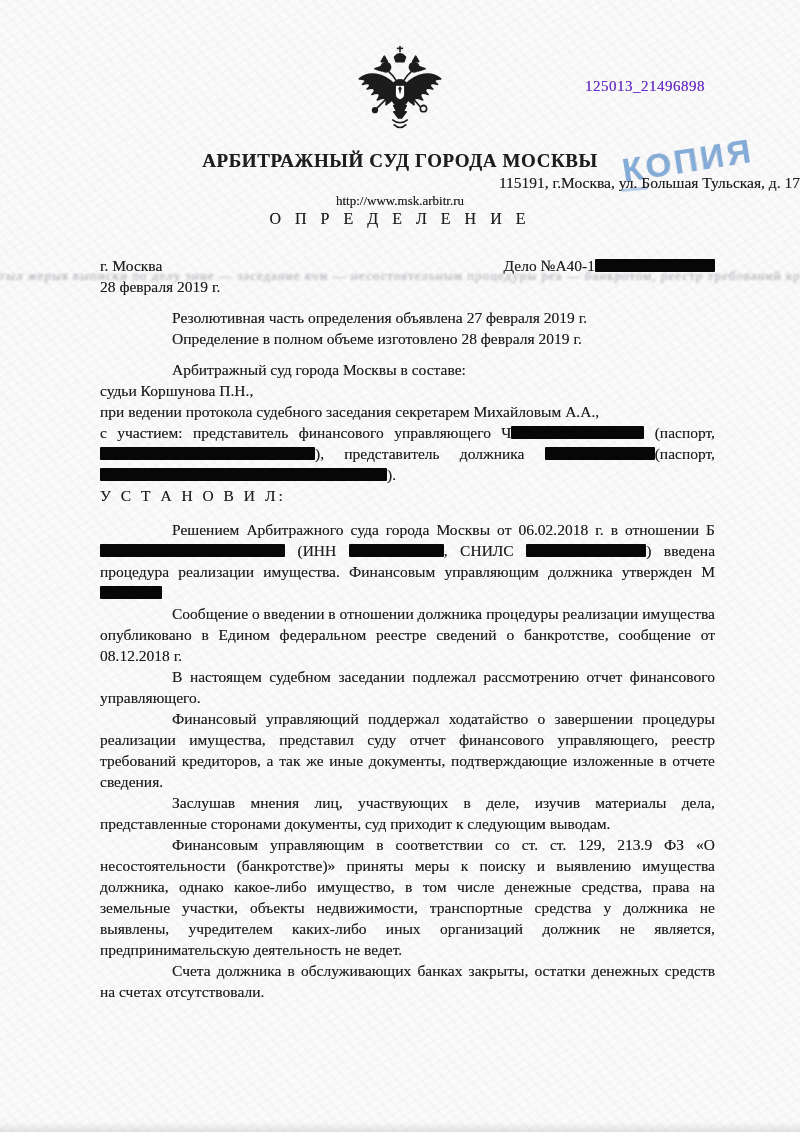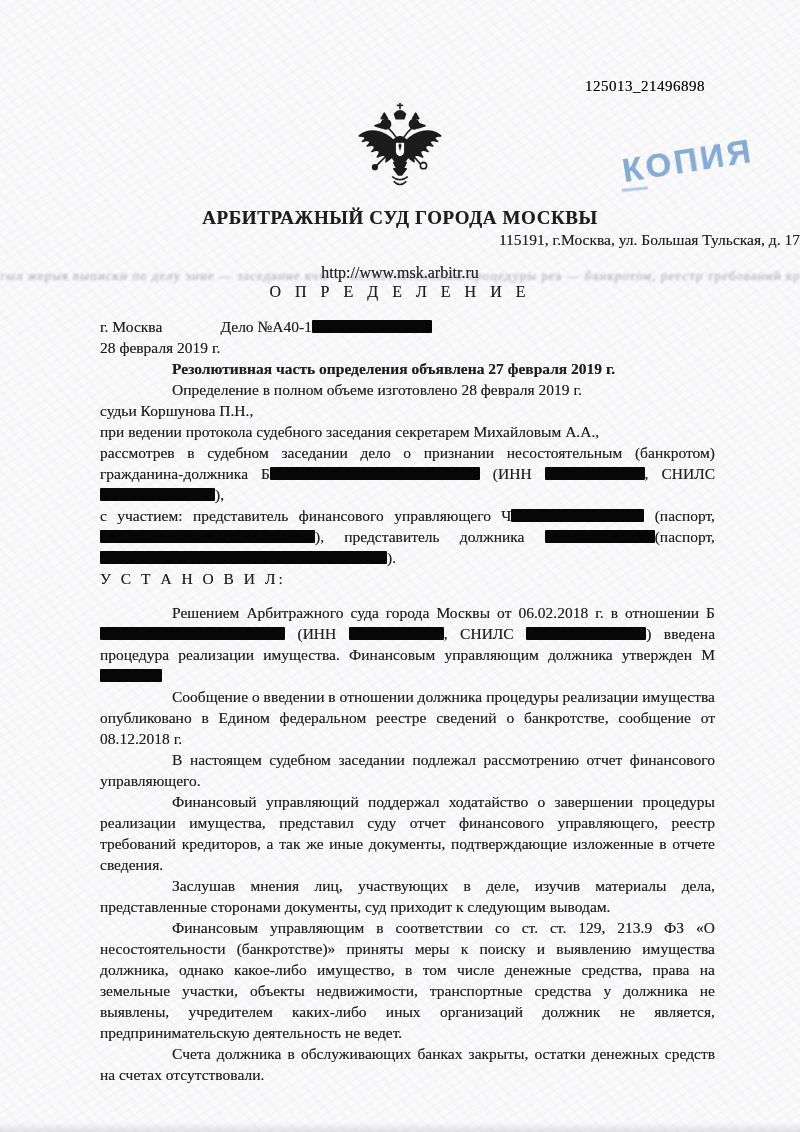--- a/index.html
+++ b/index.html
@@ -17,66 +17,66 @@
       repeating-linear-gradient(47deg, rgba(180,180,190,.05) 0 3px, rgba(255,255,255,0) 3px 9px),
       repeating-linear-gradient(-31deg, rgba(160,160,175,.04) 0 2px, rgba(255,255,255,0) 2px 7px);
   }
   .paper-bottom-edge{
     position:absolute;left:0;right:0;bottom:0;height:10px;
     background:linear-gradient(to bottom, rgba(255,255,255,0), rgba(120,120,130,.18));
     pointer-events:none;
   }
   .scan-id{
     position:absolute;top:78px;left:585px;
-    font-size:15px;letter-spacing:.5px;color:#000000;
+    font-size:15px;letter-spacing:.5px;color:#6d28d9;
   }
   .copy-stamp{
     position:absolute;top:142px;left:622px;
     font-family:"Liberation Sans","DejaVu Sans",sans-serif;
     font-weight:bold;font-size:33px;letter-spacing:3px;
     color:#6b9cd2;opacity:.82;
     transform:rotate(-9deg);
     filter:blur(.4px);
     border-bottom:none;
   }
   .copy-stamp::after{
     content:"";position:absolute;left:-4px;bottom:-2px;width:26px;height:3px;
     background:#6b9cd2;opacity:.6;transform:rotate(3deg);
   }
-  .header{ text-align:center; padding-top:101px; position:relative; }
+  .header{ text-align:center; padding-top:44px; position:relative; }
   .eagle-wrap{ height:98px; }
   .court-name{
     font-weight:bold;font-size:19px;letter-spacing:.6px;margin-top:8px;
   }
   .court-address{ font-size:15.5px;margin-top:2px;text-align:right; }
-  .court-url{ font-size:16px;margin-top:15px;font-family:Liberation Serif, serif; }
+  .court-url{ font-size:13px;margin-top:1px;font-family:Liberation Serif, serif; }
   .doc-title{
     font-size:16px;font-weight:normal;letter-spacing:5px;margin-top:1px;
     position:relative;z-index:2;
   }
   .artifact-band{
     position:absolute;left:0;top:268px;width:800px;height:22px;
     overflow:hidden;white-space:nowrap;
     font-size:13px;color:#5c5c66;letter-spacing:1px;
     filter:blur(1.1px);opacity:.42;
     z-index:1;pointer-events:none;
     transform:skewX(-4deg);
   }
   .content{
     position:relative;z-index:2;
     padding:0 85px 0 100px;
     font-size:15.5px;line-height:21px;
   }
   .case-row{
-    display:flex;justify-content:flex-start;align-items:flex-start;
-    margin-top:15px;
+    display:flex;justify-content:space-between;align-items:flex-start;
+    margin-top:27px;
   }
   .case-date{ margin-top:0; }
   .flow p{ margin:0; }
-  .flow p.gap{ margin-top:0;font-weight:bold; }
+  .flow p.gap{ margin-top:10px; }
   .flow p.indent{ text-indent:72px; }
   .flow p.justify{ text-align:justify; }
   .flow p.justify-indent{ text-align:justify; text-indent:72px; }
   .flow p.heading-center{
     text-align:left;text-indent:0;letter-spacing:3px;
     margin-bottom:13px;
   }
   .redact{
     display:inline-block;height:13px;background:#070707;
     vertical-align:-1px;border-radius:1px;
@@ -147,23 +147,23 @@
       <div class="case-date">28 февраля 2019 г.</div>
     </div>
     <div>
       <span>Дело №А40-1</span><span class="redact" id="case-redact" style="width: 120px;"></span>
     </div>
   </div>
 
   <div class="flow" id="flow">
       <p class="indent gap">Резолютивная часть определения объявлена 27 февраля 2019 г.</p>
       <p class="indent">Определение в полном объеме изготовлено 28 февраля 2019 г.</p>
+      <p class="indent gap">Арбитражный суд города Москвы  в составе:</p>
       <p class="plain">судьи Коршунова П.Н.,</p>
       <p class="plain">при ведении протокола судебного заседания секретарем Михайловым А.А.,</p>
-      <p class="justify">рассмотрев в судебном заседании дело о признании несостоятельным (банкротом) гражданина-должника Б<span class="redact" style="width: 210px;"></span> (ИНН <span class="redact" style="width: 100px;"></span>, СНИЛС <span class="redact" style="width: 115px;"></span>),</p>
       <p class="justify">с участием: представитель финансового управляющего Ч<span class="redact" style="width: 133px;"></span> (паспорт, <span class="redact" style="width: 215px;"></span>), представитель должника <span class="redact" style="width: 110px;"></span>(паспорт, <span class="redact" style="width: 287px;"></span>).</p>
       <p class="heading-center">У С Т А Н О В И Л:</p>
       <p class="justify-indent">Решением Арбитражного суда города Москвы от 06.02.2018 г. в отношении Б<span class="redact" style="width: 185px;"></span> (ИНН <span class="redact" style="width: 95px;"></span>, СНИЛС <span class="redact" style="width: 120px;"></span>) введена процедура реализации имущества. Финансовым управляющим должника утвержден М<span class="redact" style="width: 62px;"></span></p>
       <p class="justify-indent">Сообщение о введении в отношении должника процедуры реализации имущества опубликовано в Едином федеральном реестре сведений о банкротстве, сообщение от 08.12.2018 г.</p>
       <p class="justify-indent">В настоящем судебном заседании подлежал рассмотрению отчет финансового управляющего.</p>
       <p class="justify-indent">Финансовый управляющий поддержал ходатайство о завершении процедуры реализации имущества, представил суду отчет финансового управляющего, реестр требований кредиторов, а так же иные документы, подтверждающие изложенные в отчете сведения.</p>
       <p class="justify-indent">Заслушав мнения лиц, участвующих в деле, изучив материалы дела, представленные сторонами документы, суд приходит к следующим выводам.</p>
       <p class="justify-indent">Финансовым управляющим в соответствии со ст. ст. 129, 213.9 ФЗ «О несостоятельности (банкротстве)» приняты меры к поиску и выявлению имущества должника, однако какое-либо имущество, в том числе денежные средства, права на земельные участки, объекты недвижимости, транспортные средства у должника не выявлены, учредителем каких-либо иных организаций должник не является, предпринимательскую деятельность не ведет.</p>
       <p class="justify-indent">Счета должника в обслуживающих банках закрыты, остатки денежных средств на счетах отсутствовали.</p>
     </div>

